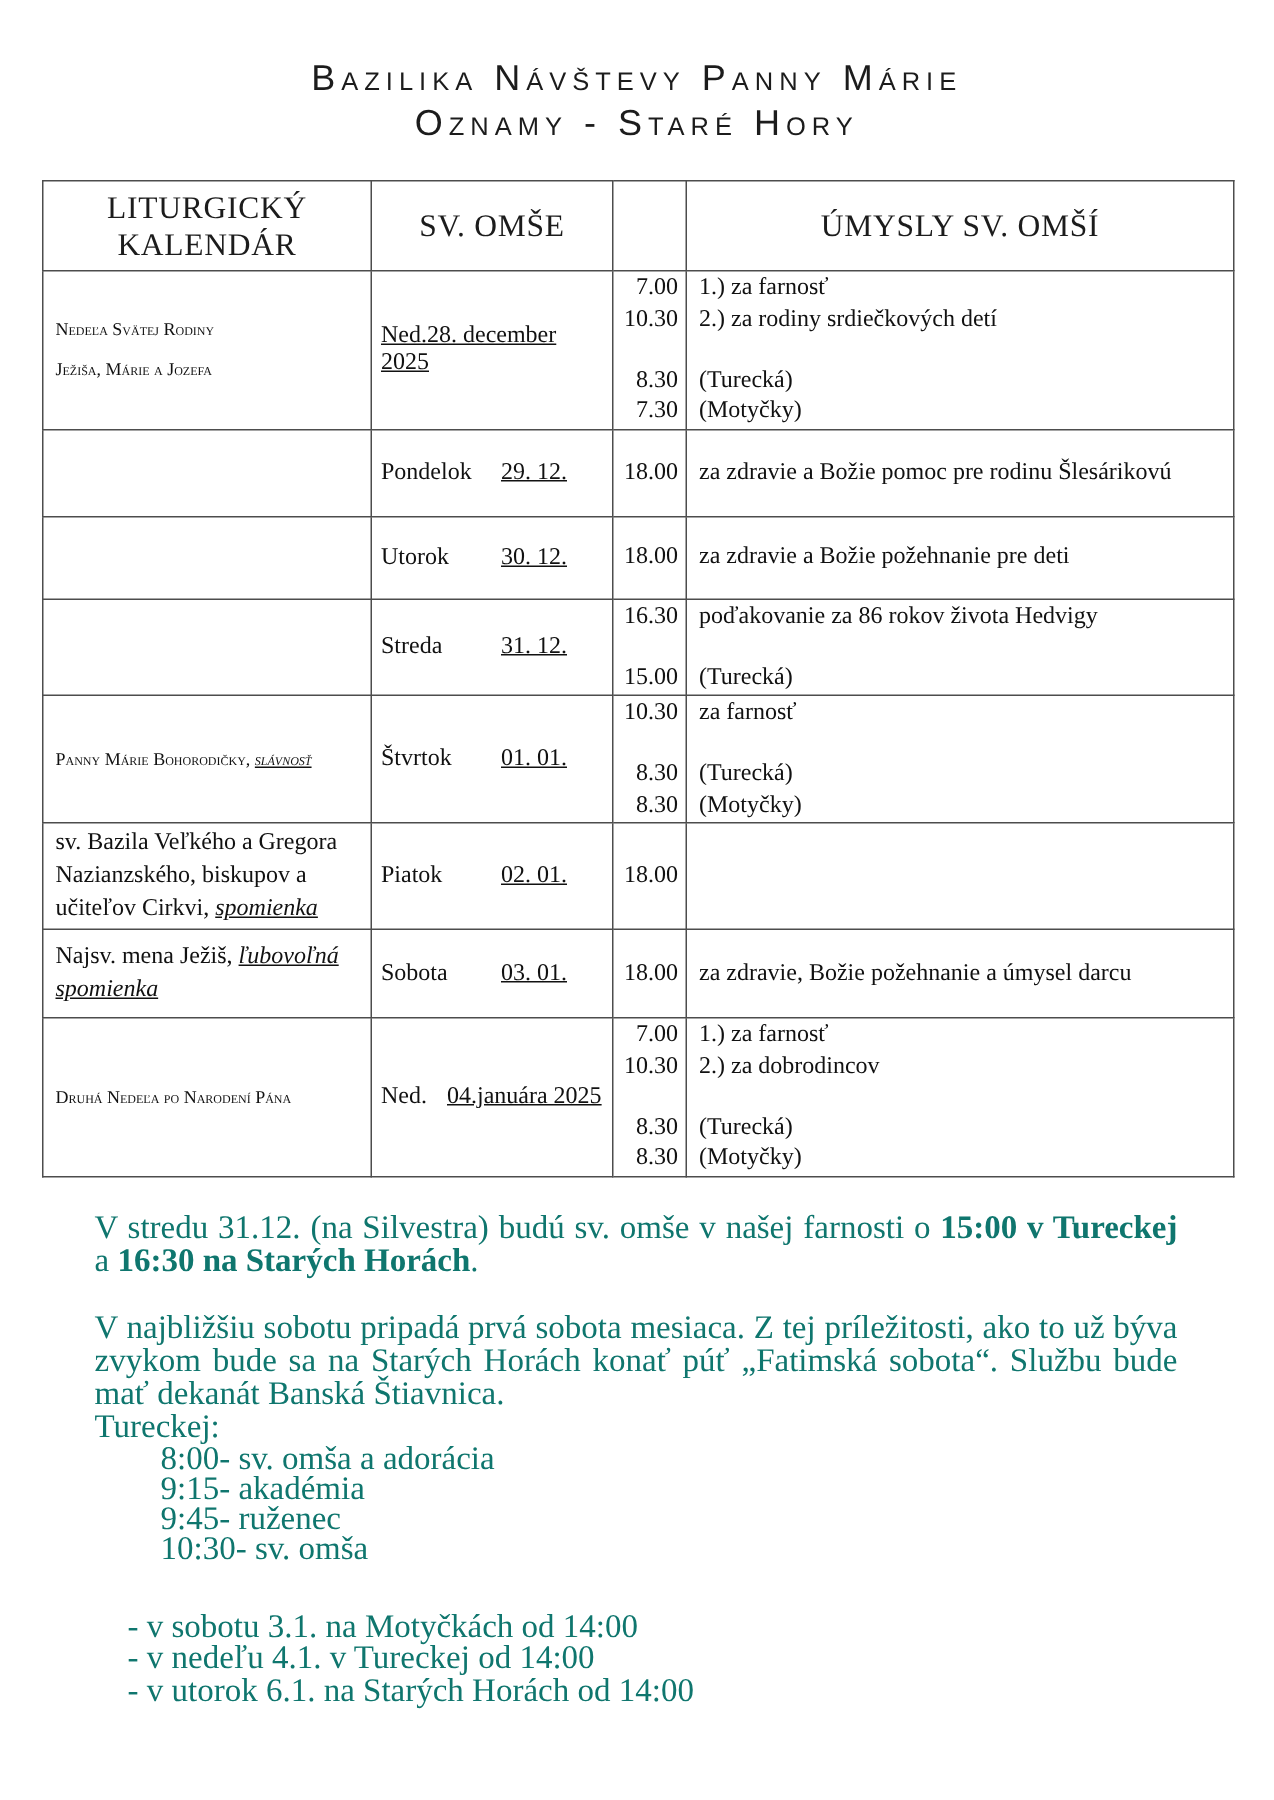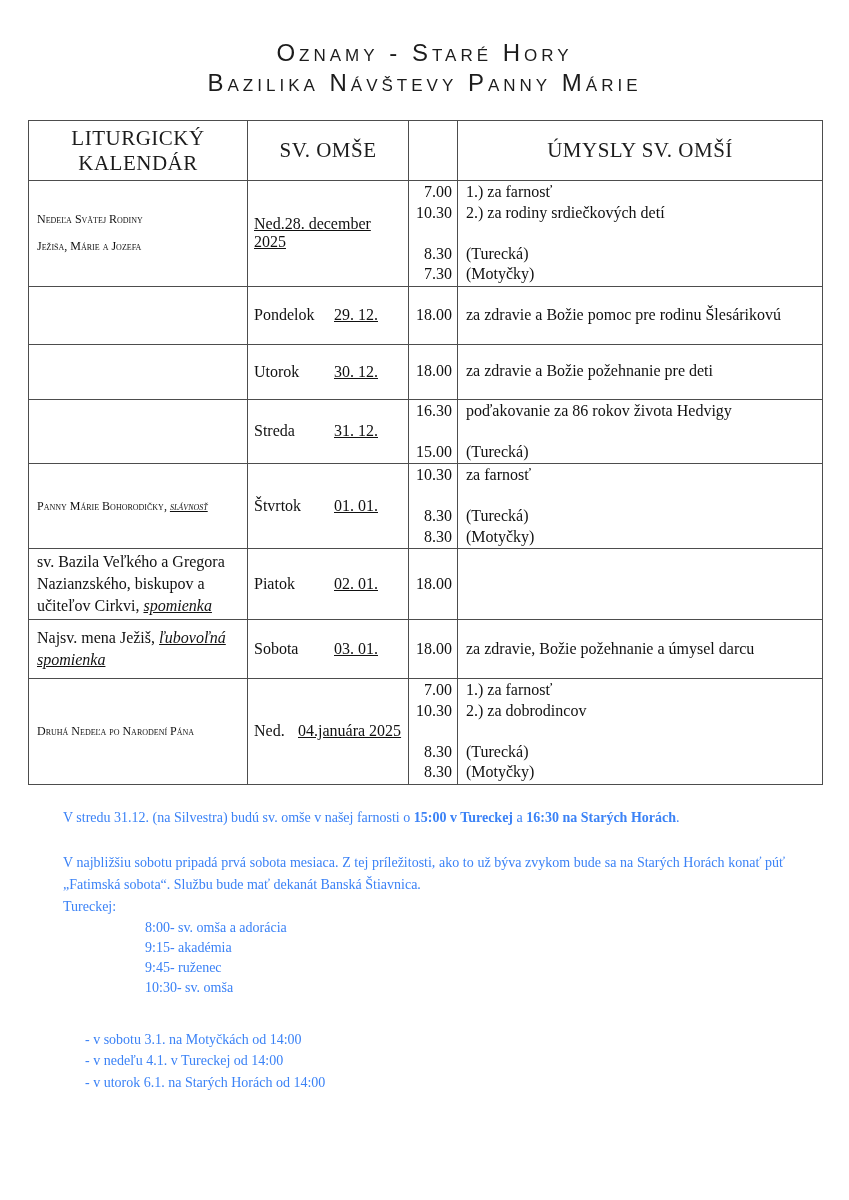--- a/index.html
+++ b/index.html
@@ -48,37 +48,37 @@
     text-align: right; padding: 1px 5px 1px 2px;
     line-height: 20.5px; white-space: pre-line;
   }
   td.intent {
     padding: 1px 6px 1px 8px;
     line-height: 20.5px; white-space: pre-line;
   }
   tr.v-top td.times, tr.v-top td.intent { vertical-align: top; }
 
   
-  .notes { margin: 22px 64px 0 63px; font-size: 14px; line-height: 22px; color: #3b82f6; }
+  .notes { margin: 22px 64px 0 63px; font-size: 22px; line-height: 22px; color: #0f766e; }
   .para-justify { text-align: justify; }
   .p1 { margin-bottom: 23px; }
   .p2 { margin-bottom: 0; }
   .program-label { }
-  .program-list { margin-left: 82px; line-height: 20px; margin-bottom: 31px; }
+  .program-list { margin-left: 44px; line-height: 20px; margin-bottom: 31px; }
   .blessing-list { margin-left: 22px; line-height: 21.5px; margin-top: 24px; }
   b { font-weight: bold; }
 </style>
 </head>
 <body>
 
 <div class="page">
 
   <div class="title-block">
+    <div class="title-line">Bazilika Návštevy Panny Márie</div>
     <div class="title-line">Oznamy - Staré Hory</div>
-    <div class="title-line">Bazilika Návštevy Panny Márie</div>
   </div>
 
   <table class="schedule">
     <colgroup>
       <col style="width:219px">
         <col style="width:161px">
         <col style="width:49px">
         <col style="width:365px">
     </colgroup>
     <tbody>

